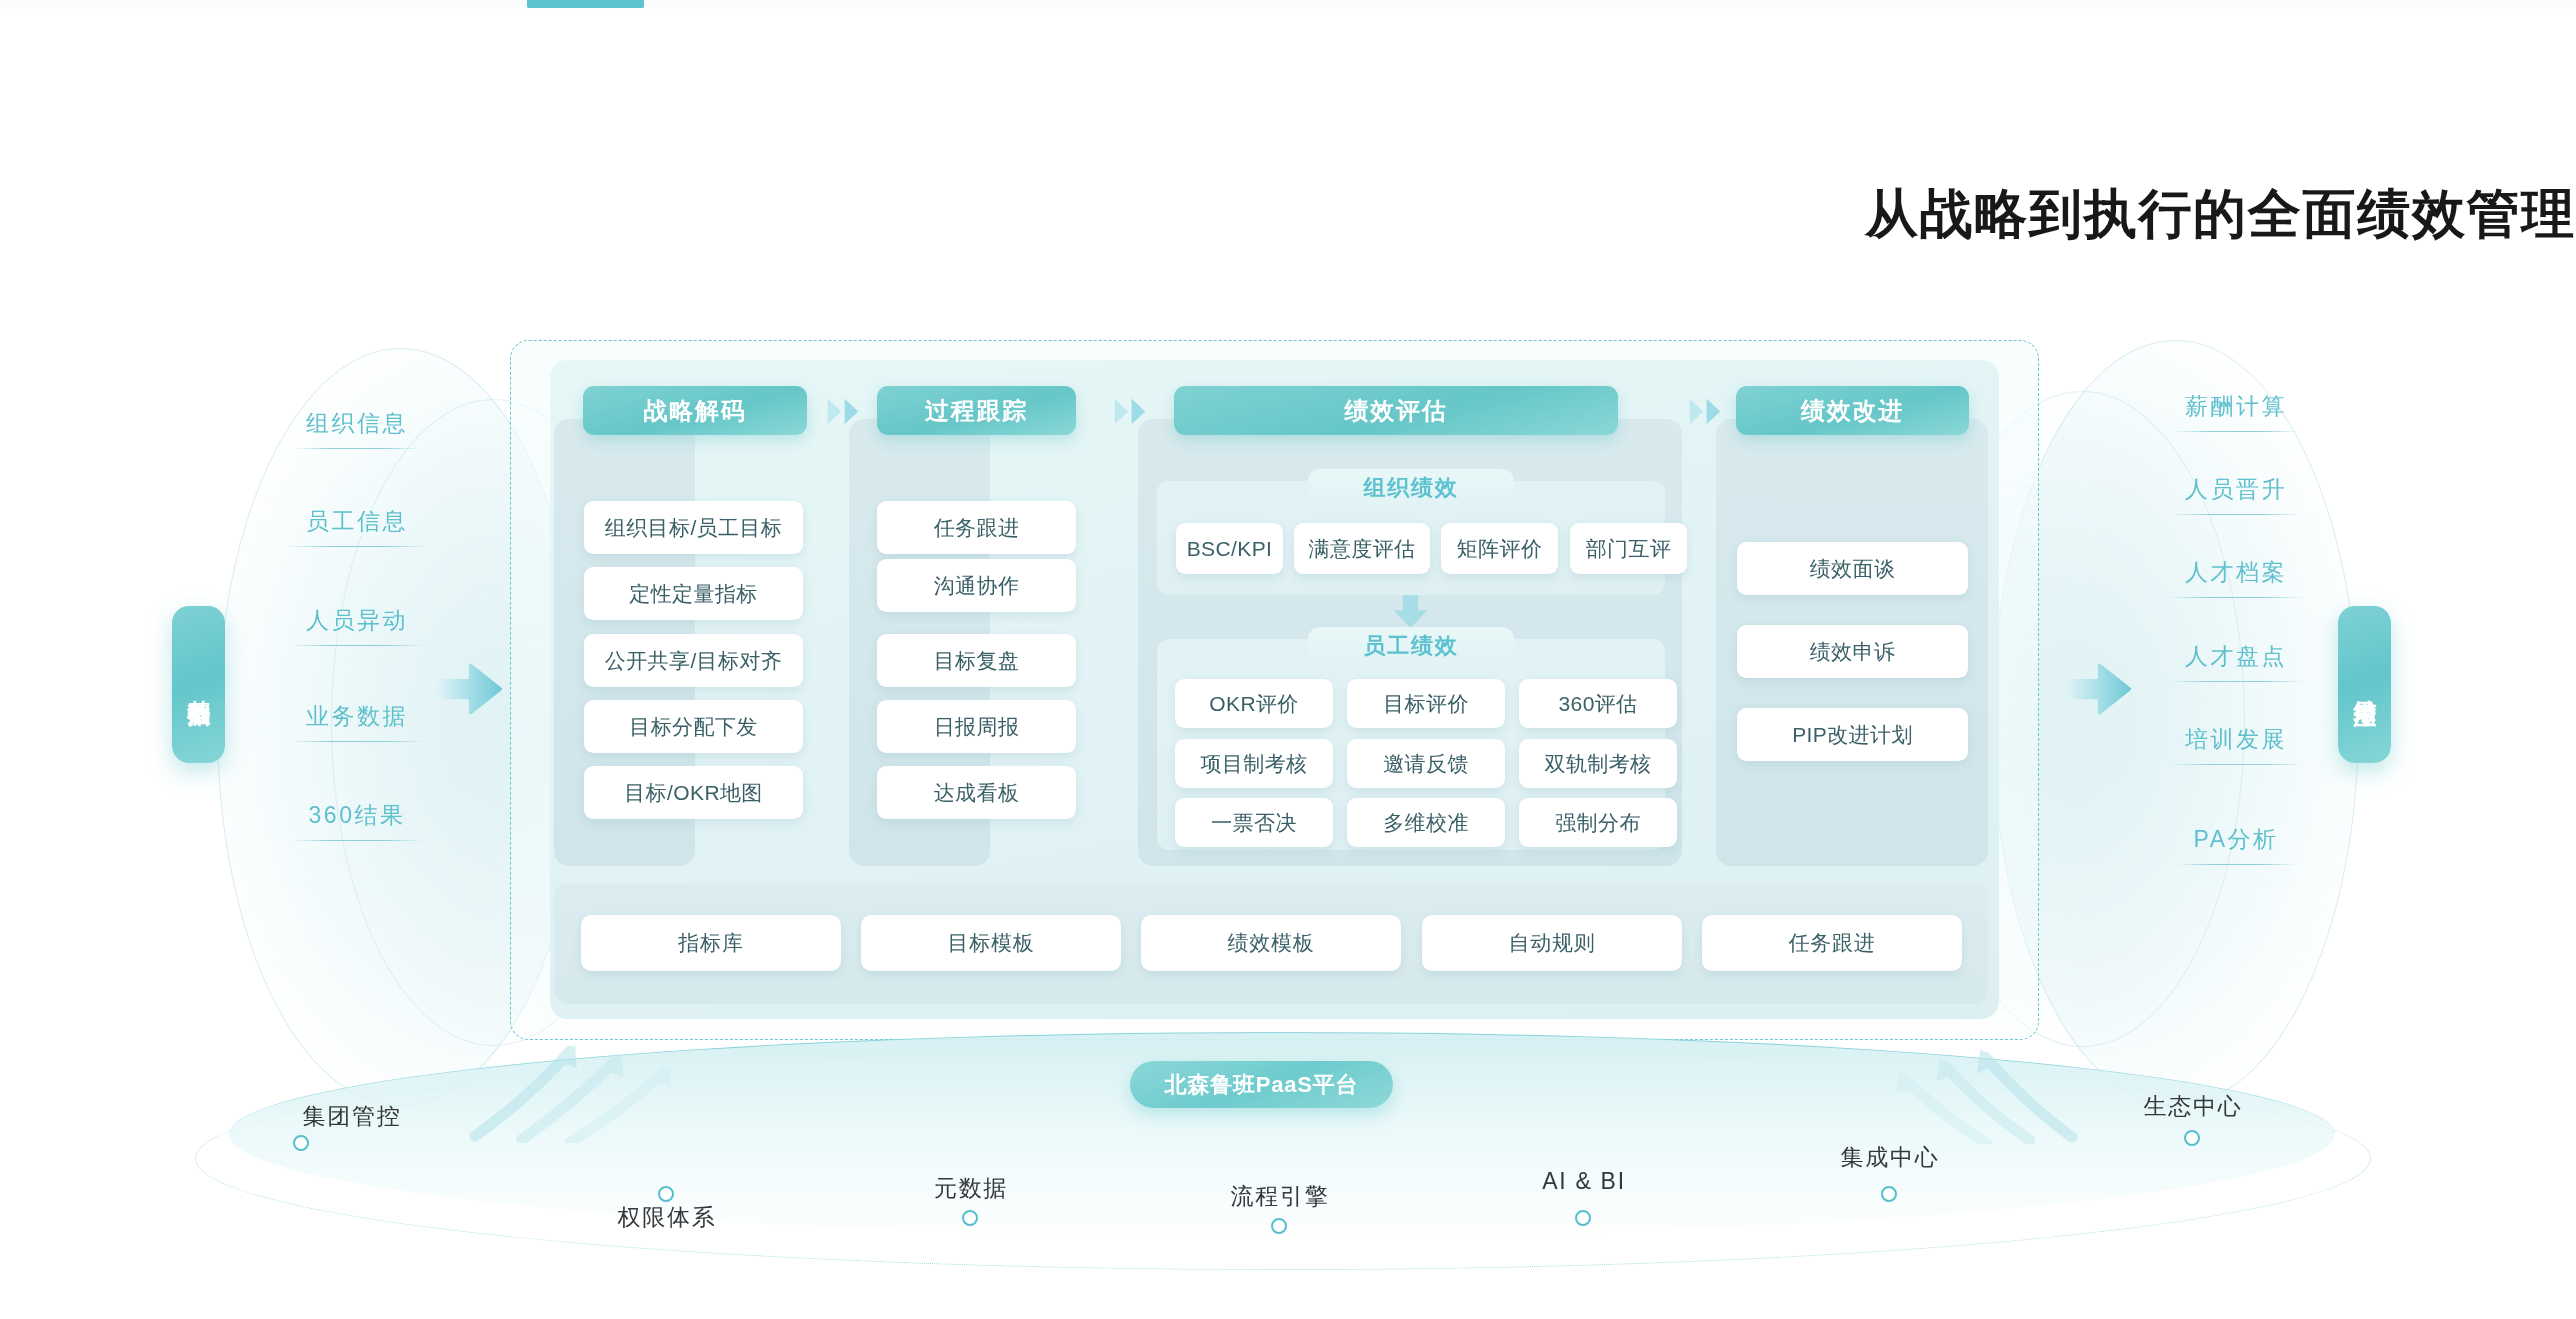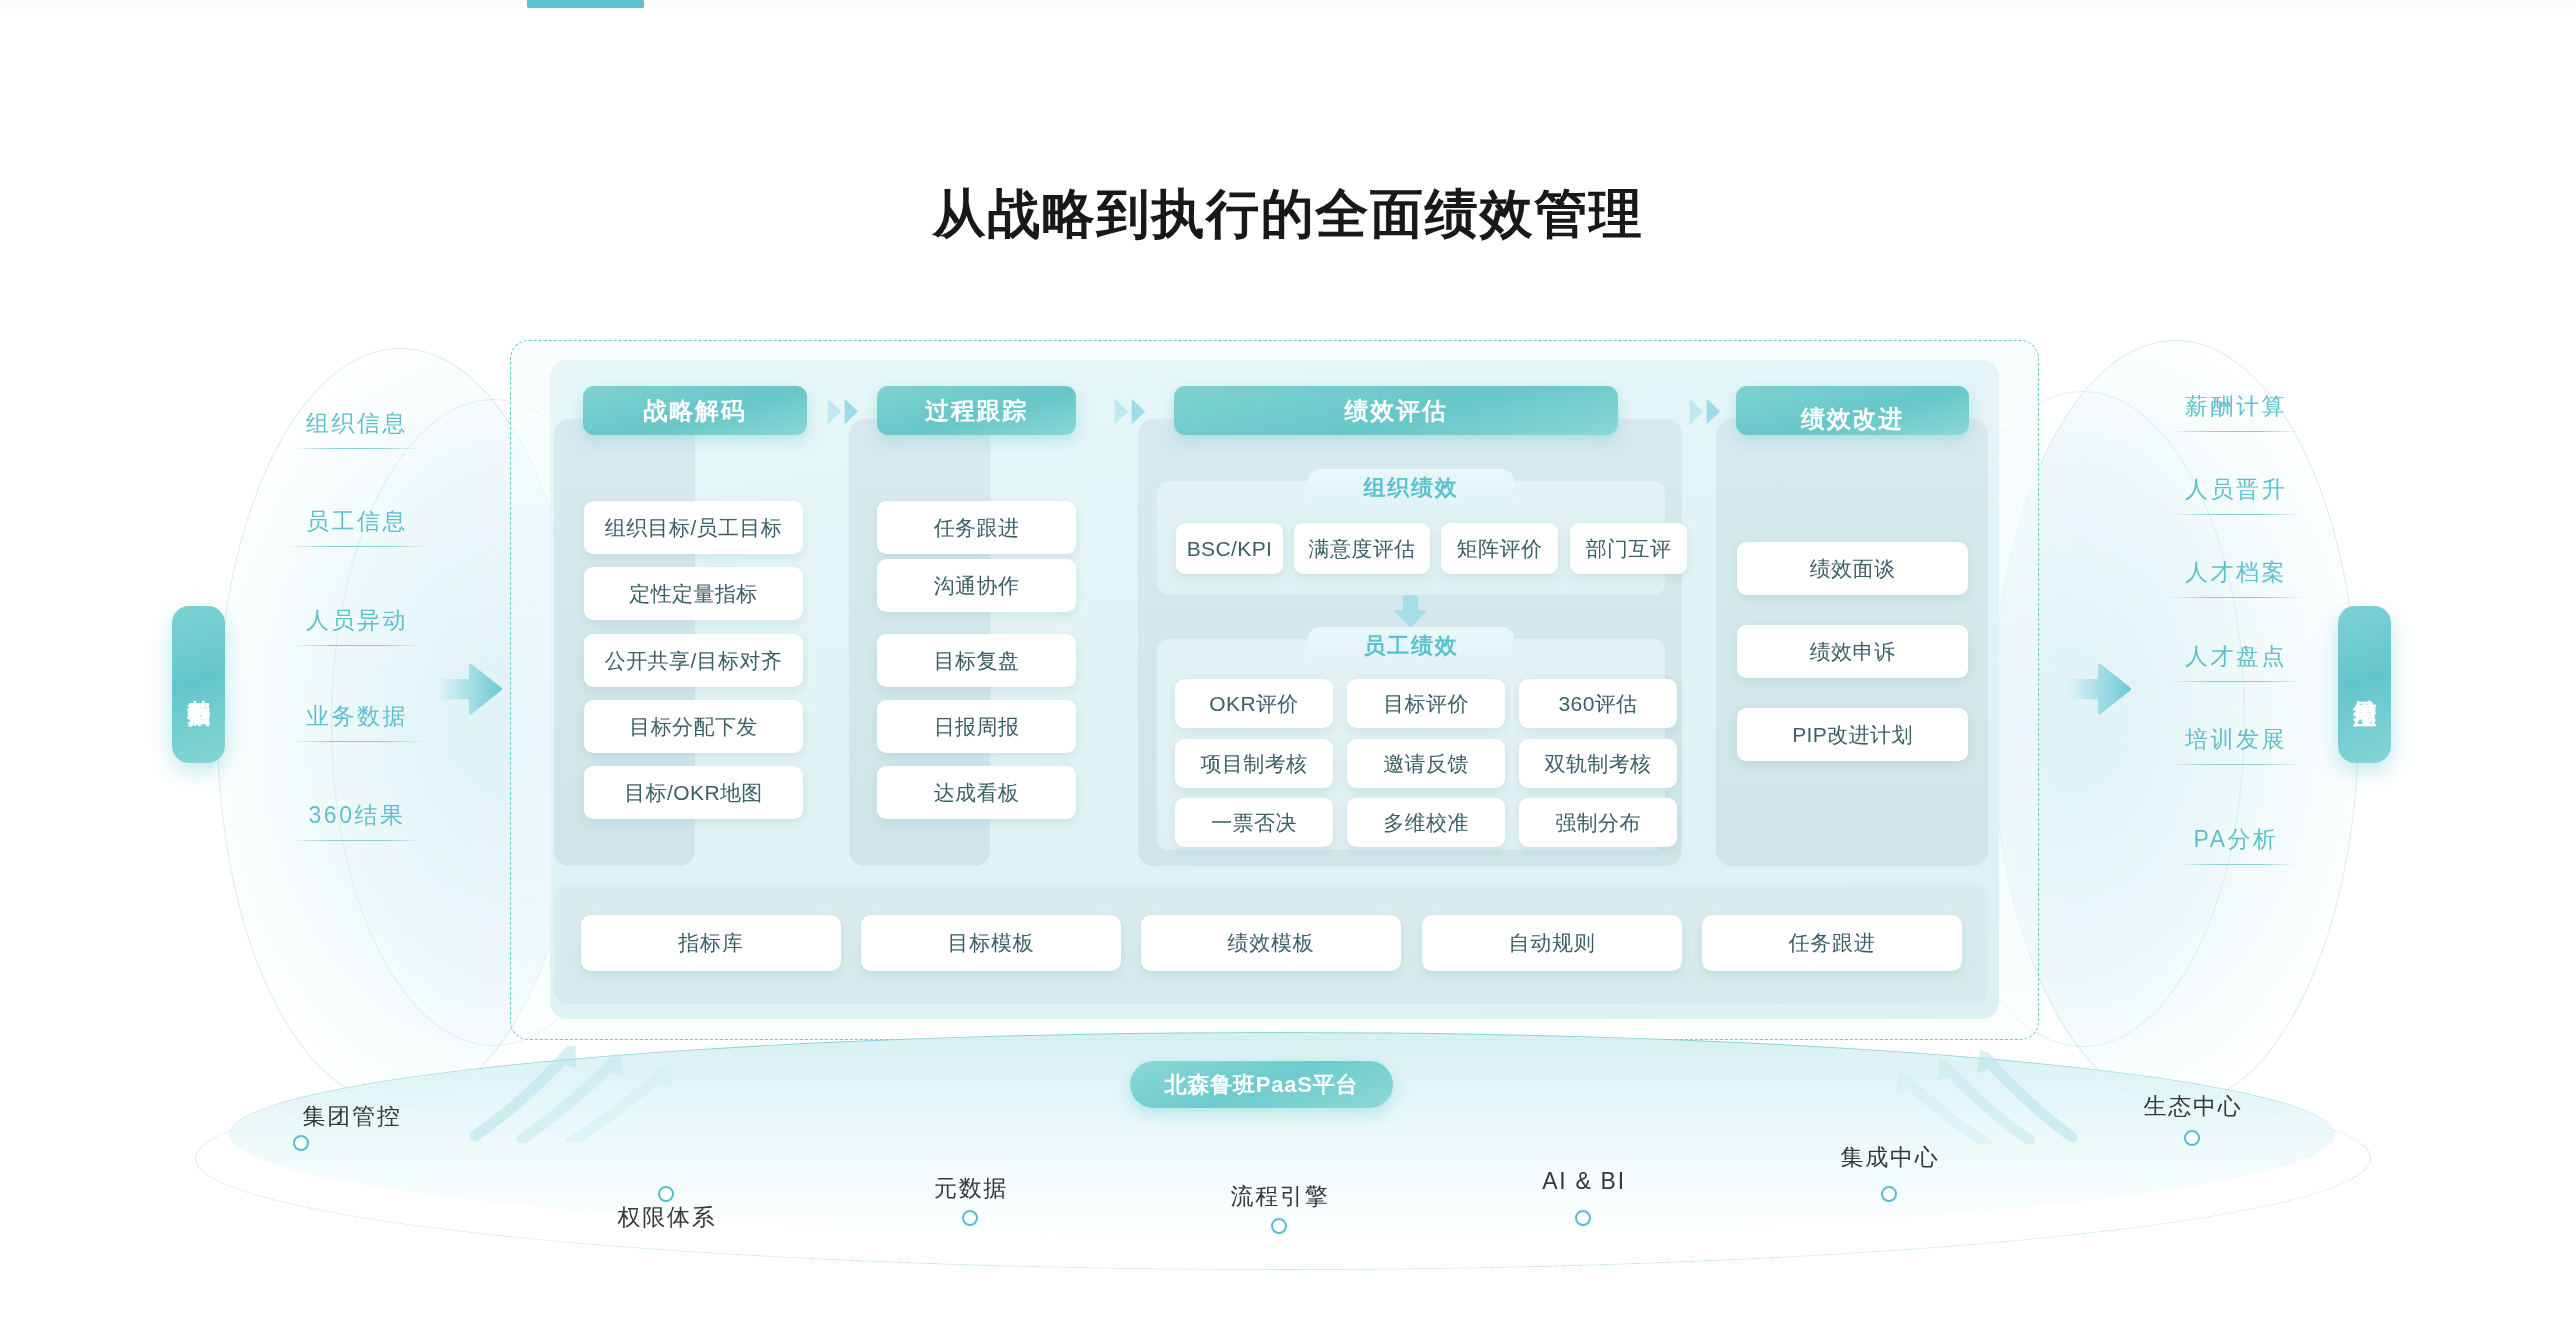--- a/index.html
+++ b/index.html
@@ -8,21 +8,21 @@
     background:#ffffff;
     font-family:"Liberation Sans","DejaVu Sans",sans-serif;
     -webkit-font-smoothing:antialiased;
   }
   
   #top-strip{position:absolute;left:0;top:0;width:100%;height:8.5px;background:#fafcfd;}
   #top-accent{position:absolute;left:527px;top:0;width:117px;height:7.6px;background:#5cc4cf;border-radius:0 0 1.7px 1.7px;}
 
   
   #page-title{
-    position:absolute;left:0;top:143px;width:100%;text-align:center;
+    position:absolute;left:0;top:143px;width:100%;text-align:right;
     font-size:53px;font-weight:bold;color:#16181a;letter-spacing:1.7px;
   }
 
   
   .bg-ell{position:absolute;border-radius:50%;pointer-events:none;}
   #ell-left-outer{
     left:217px;top:348px;width:365px;height:756px;
     background:radial-gradient(ellipse at 75% 50%, rgba(214,238,241,.72) 0%, rgba(230,246,248,.45) 55%, rgba(255,255,255,0) 78%);
     border:0.8px solid rgba(168,216,223,.45);
   }
@@ -98,21 +98,21 @@
   .stage-head{
     position:absolute;top:386px;height:49px;border-radius:11px;
     background:linear-gradient(165deg,#7fd2d2 0%,#66c6c8 55%,#8ad8d6 100%);
     box-shadow:0 6px 15.3px rgba(101,197,200,.35);
     color:#ffffff;font-size:24px;font-weight:bold;letter-spacing:1.7px;
     display:flex;align-items:center;justify-content:center;
   }
   #head-0{left:583px;width:224px;font-family:Liberation Mono, monospace;}
   #head-1{left:877px;width:199px;}
   #head-2{left:1174px;width:444px;}
-  #head-3{left:1736px;width:233px;align-items:flex-end;}
+  #head-3{left:1736px;width:233px;}
 
   .chev{position:absolute;top:397px;width:39px;height:29px;}
 
   
   .chip{
     position:absolute;border-radius:9.3px;background:#ffffff;
     box-shadow:0 3.4px 9.3px rgba(122,170,182,.20);
     display:flex;align-items:center;justify-content:center;
     color:#3a6067;font-size:21px;letter-spacing:0.4px;white-space:nowrap;
   }

